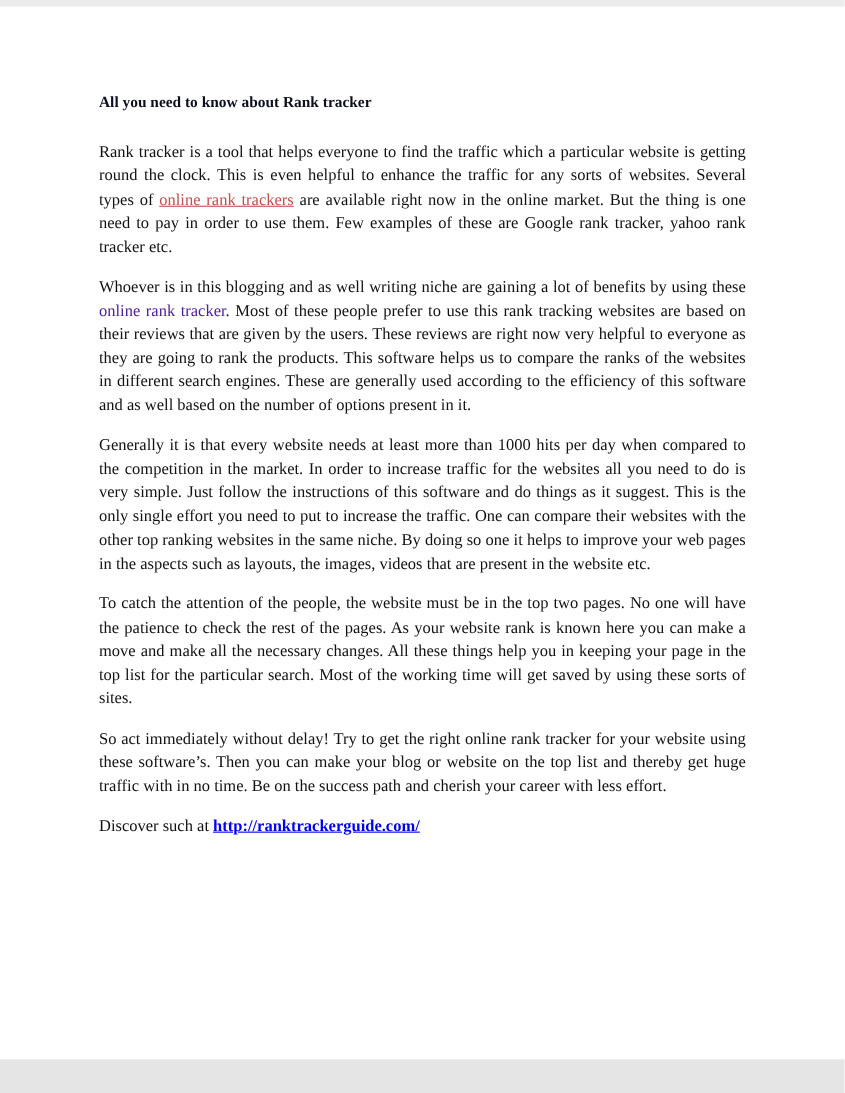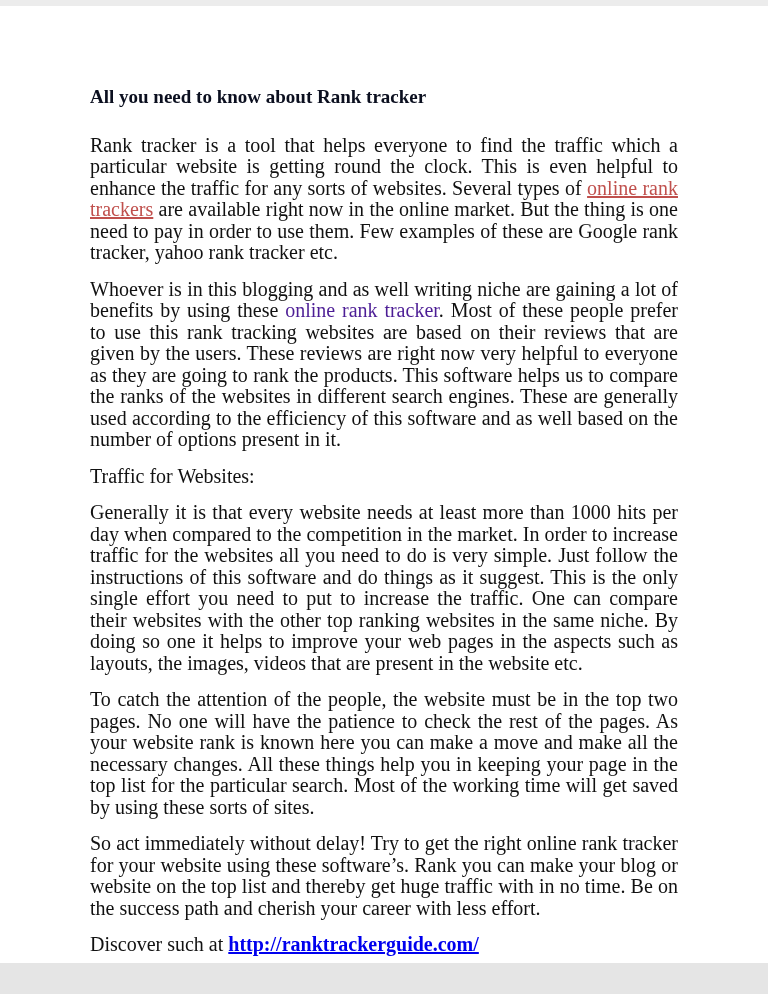--- a/index.html
+++ b/index.html
@@ -25,28 +25,28 @@
   .letterbox-bottom {
     position: absolute;
     bottom: 0; left: 0; right: 0;
     height: 31px;
     background: #e5e5e5;
   }
   .content {
     padding: 86px 90px 0 90px;
   }
   h1.doc-title {
-    font-size: 19px;
+    font-size: 14px;
     font-weight: bold;
     color: #0b0f1f;
     margin: 0 0 26px 0;
     line-height: 1.2;
   }
   p {
-    font-size: 20px;
+    font-size: 15px;
     line-height: 21.5px;
     margin: 15px 0 15px 0;
   }
   p.justify {
     text-align: justify;
   }
   a.link-red {
     color: #c0504d;
     text-decoration: underline;
     cursor: pointer;
@@ -70,26 +70,25 @@
 
   <div class="content">
 
     <h1 class="doc-title">All you need to know about Rank tracker</h1>
 
     <p class="justify"><span>Rank tracker is a tool that helps everyone to find the traffic which a particular website is getting round the clock. This is even helpful to enhance the traffic for any sorts of websites. Several types of </span><a href="#" class="link-red">online rank trackers</a><span> are available right now in the online market. But the thing is one need to pay in order to use them. Few examples of these are Google rank tracker, yahoo rank tracker etc.</span></p>
 
 
     <p class="justify"><span>Whoever is in this blogging and as well writing niche are gaining a lot of benefits by using these </span><span class="text-red">online rank tracker</span><span>. Most of these people prefer to use this rank tracking websites are based on their reviews that are given by the users. These reviews are right now very helpful to everyone as they are going to rank the products. This software helps us to compare the ranks of the websites in different search engines. These are generally used according to the efficiency of this software and as well based on the number of options present in it.</span></p>
 
-    <p>Traffic for Websites:</p>
 
     <p class="justify">Generally it is that every website needs at least more than 1000 hits per day when compared to the competition in the market. In order to increase traffic for the websites all you need to do is very simple. Just follow the instructions of this software and do things as it suggest. This is the only single effort you need to put to increase the traffic. One can compare their websites with the other top ranking websites in the same niche. By doing so one it helps to improve your web pages in the aspects such as layouts, the images, videos that are present in the website etc.</p>
 
     <p class="justify">To catch the attention of the people, the website must be in the top two pages. No one will have the patience to check the rest of the pages. As your website rank is known here you can make a move and make all the necessary changes. All these things help you in keeping your page in the top list for the particular search. Most of the working time will get saved by using these sorts of sites.</p>
 
-    <p class="justify">So act immediately without delay! Try to get the right online rank tracker for your website using these software’s. Rank you can make your blog or website on the top list and thereby get huge traffic with in no time. Be on the success path and cherish your career with less effort.</p>
+    <p class="justify">So act immediately without delay! Try to get the right online rank tracker for your website using these software’s. Then you can make your blog or website on the top list and thereby get huge traffic with in no time. Be on the success path and cherish your career with less effort.</p>
 
     <p><span>Discover such at </span><a href="#" class="link-blue">http://ranktrackerguide.com/</a></p>
 
   </div>
 
   <div class="letterbox-bottom"></div>
 </div>
 
 </body></html>

